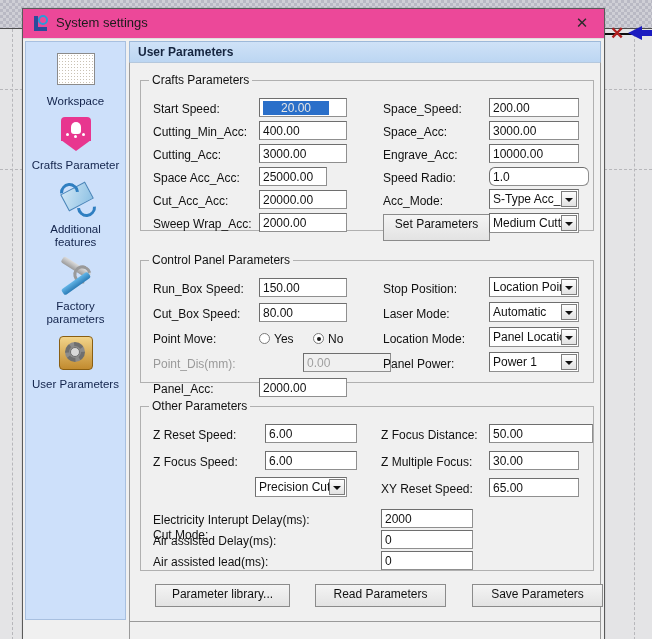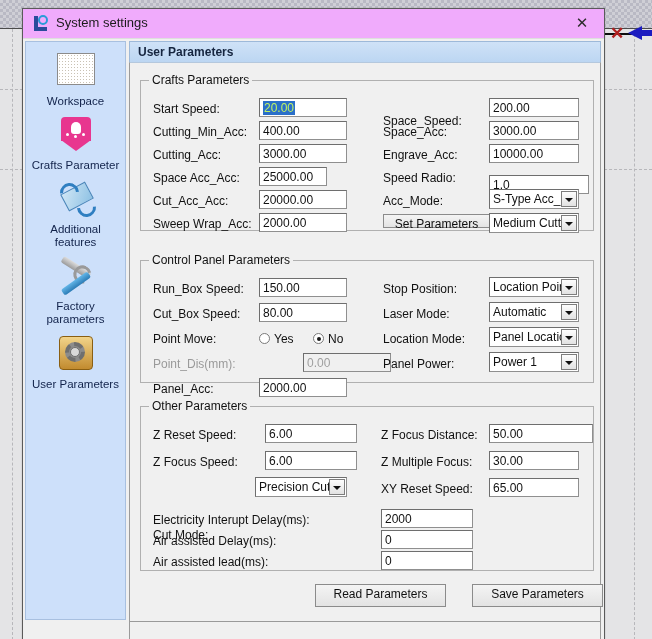--- a/index.html
+++ b/index.html
@@ -53,21 +53,21 @@
 
   
   #dialog{
     position:absolute;left:22px;top:8px;width:583px;height:638px;
     background:#f0f0f0;
     border:1px solid #5a5a5a;
     box-sizing:border-box;
     box-shadow:0 0 0 1px rgba(0,0,0,.05);
   }
   #titlebar{
-    height:29px;background:#f0abfc;position:relative;
+    height:29px;background:#ec4899;position:relative;
     border-bottom:1px solid #dedede;
   }
   #title-icon{
     position:absolute;left:9px;top:6px;width:17px;height:17px;
   }
   #title-text{
     position:absolute;left:33px;top:6px;font-size:13px;color:#1b1b1b;
     font-family:"Liberation Sans", sans-serif;
   }
   #title-close{
@@ -190,39 +190,39 @@
   
   .lbl{position:absolute;font-size:12px;color:#111;white-space:nowrap;}
   .lbl.dis{color:#9a9a9a;}
   .tb{
     position:absolute;height:19px;background:#ffffff;
     border:1px solid #8f8f8f;border-top-color:#6e6e6e;border-left-color:#6e6e6e;
     box-sizing:border-box;font-size:12px;color:#111;
     padding:1px 0 0 3px;line-height:16px;overflow:hidden;white-space:nowrap;
   }
   .tb.dis{background:#f0f0f0;color:#9f9f9f;}
-  .tb .sel{background:#2a6fc9;color:#bef264;padding:0 1px;}
+  .tb .sel{background:#2a6fc9;color:#e5e5e5;padding:0 18px;}
   .cb{
     position:absolute;height:20px;background:#ffffff;
     border:1px solid #8f8f8f;border-top-color:#6e6e6e;border-left-color:#6e6e6e;
     box-sizing:border-box;font-size:12px;color:#111;
     padding:2px 20px 0 3px;line-height:15px;overflow:hidden;white-space:nowrap;
   }
   .cb .arrowbox{
     position:absolute;right:1px;top:1px;width:16px;height:16px;
     background:linear-gradient(180deg,#fdfdfd,#e2e2e2);
     border:1px solid #7d7d7d;box-sizing:border-box;
   }
   .cb .arrowbox:after{
     content:"";position:absolute;left:3px;top:6px;width:0;height:0;
     border-left:4px solid transparent;border-right:4px solid transparent;
     border-top:4px solid #111;
   }
   .btn{
-    position:absolute;height:14px;
+    position:absolute;height:27px;
     background:linear-gradient(180deg,#f4f4f4,#e3e3e3);
     border:1px solid #8b8b8b;box-sizing:border-box;
     font-size:12px;color:#111;text-align:center;line-height:19px;cursor:default;
   }
   .radio{position:absolute;font-size:12px;color:#111;}
   .radio .dot{
     display:inline-block;width:11px;height:11px;border-radius:50%;
     border:1px solid #7a7a7a;background:#ffffff;vertical-align:-1px;margin-right:4px;
     position:relative;box-sizing:border-box;
   }
@@ -350,31 +350,31 @@
 
           <div class="lbl" style="left:12px;top:84px;">Space Acc_Acc:</div>
           <div class="tb" style="left:118px;top:80px;width:68px;">25000.00</div>
 
           <div class="lbl" style="left:12px;top:107px;">Cut_Acc_Acc:</div>
           <div class="tb" style="left:118px;top:103px;width:88px;">20000.00</div>
 
           <div class="lbl" style="left:12px;top:130px;">Sweep Wrap_Acc:</div>
           <div class="tb" style="left:118px;top:126px;width:88px;">2000.00</div>
 
-          <div class="lbl" style="left:242px;top:15px;margin-top:12px;">Space_Speed:</div>
+          <div class="lbl" style="left:242px;top:15px;">Space_Speed:</div>
           <div class="tb" style="left:348px;top:11px;width:90px;">200.00</div>
 
           <div class="lbl" style="left:242px;top:38px;">Space_Acc:</div>
           <div class="tb" style="left:348px;top:34px;width:90px;">3000.00</div>
 
           <div class="lbl" style="left:242px;top:61px;">Engrave_Acc:</div>
           <div class="tb" style="left:348px;top:57px;width:90px;">10000.00</div>
 
           <div class="lbl" style="left:242px;top:84px;">Speed Radio:</div>
-          <div class="tb" style="left:348px;top:88px;width:100px;">1.0</div>
+          <div class="tb" style="left:348px;top:80px;width:100px;border-radius:6px;">1.0</div>
 
           <div class="lbl" style="left:242px;top:107px;">Acc_Mode:</div>
           <div class="cb" style="left:348px;top:102px;width:90px;">
             <span>S-Type Acc_[</span>
             <span class="arrowbox"></span>
           </div>
 
           <div class="btn" style="left:242px;top:127px;width:107px;">Set Parameters</div>
           <div class="cb" style="left:348px;top:126px;width:90px;">
             <span>Medium Cuttir</span>
@@ -457,20 +457,21 @@
           <div class="lbl" style="left:12px;top:100px;">Electricity Interupt Delay(ms):</div>
           <div class="tb" style="left:240px;top:96px;width:92px;">2000</div>
 
           <div class="lbl" style="left:12px;top:121px;">Air assisted Delay(ms):</div>
           <div class="tb" style="left:240px;top:117px;width:92px;">0</div>
 
           <div class="lbl" style="left:12px;top:142px;">Air assisted lead(ms):</div>
           <div class="tb" style="left:240px;top:138px;width:92px;">0</div>
         </fieldset>
 
+        <div class="btn" style="left:25px;top:521px;width:135px;height:23px;">Parameter library...</div>
         <div class="btn" style="left:185px;top:521px;width:131px;height:23px;">Read Parameters</div>
         <div class="btn" style="left:342px;top:521px;width:131px;height:23px;">Save Parameters</div>
 
         <div id="btnbar-sep" style="top:558px;"></div>
       </div>
     </div>
   </div>
 </div>
 
 </body></html>

